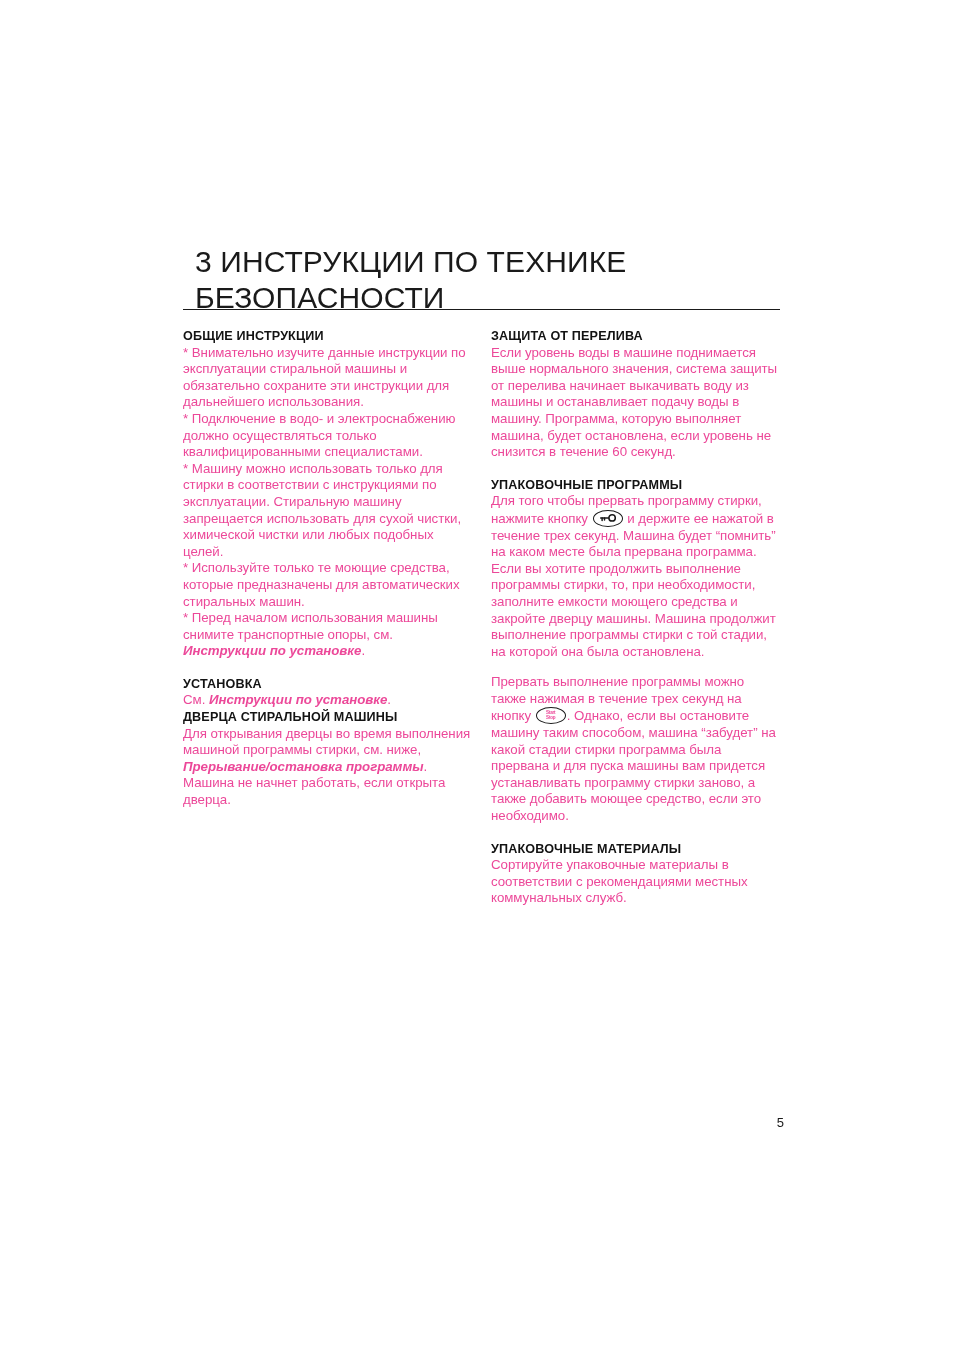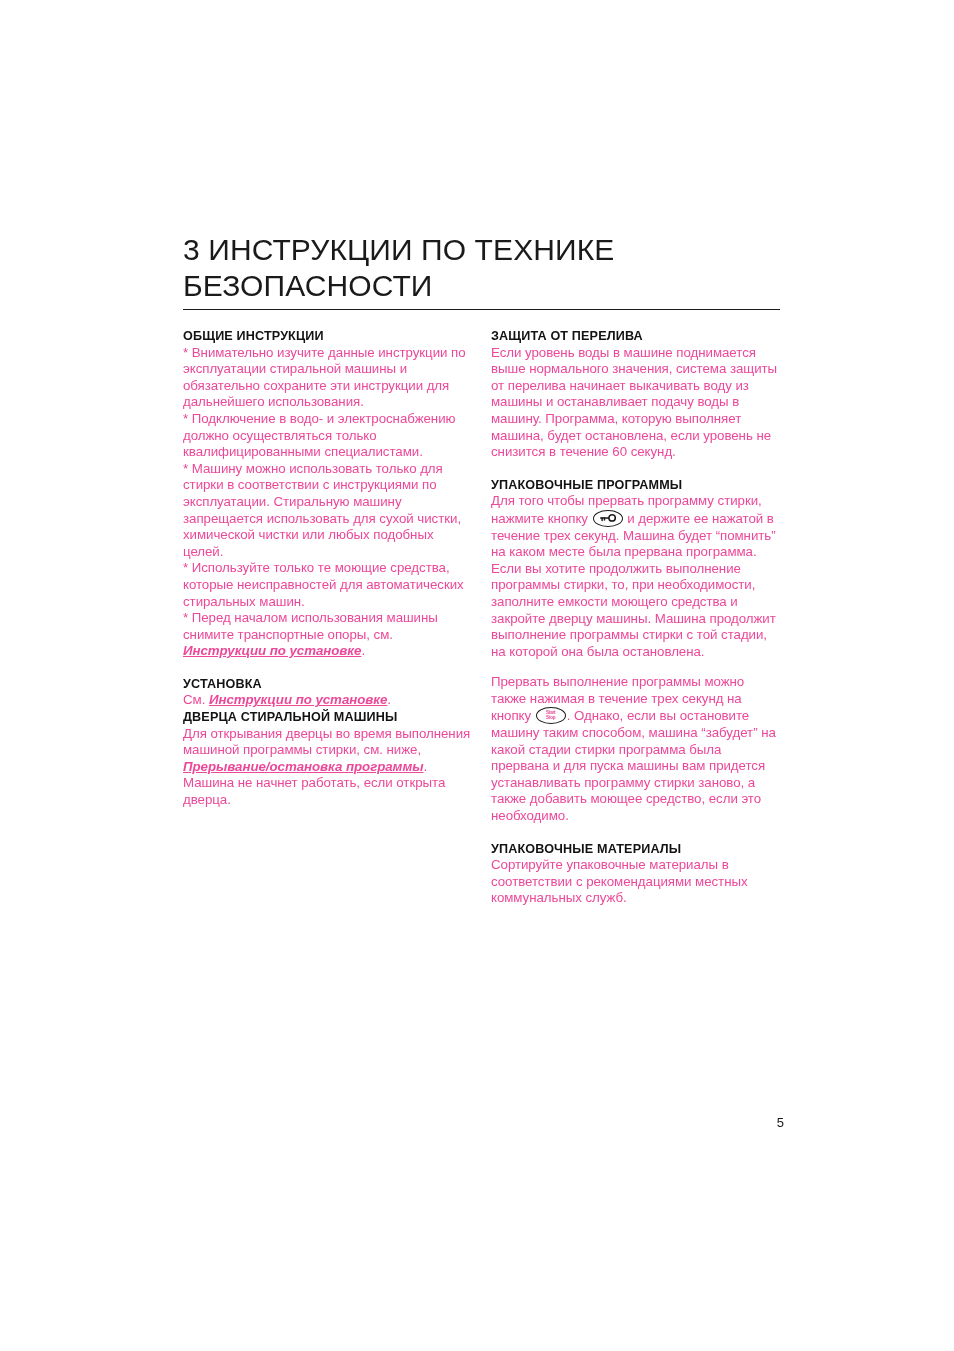--- a/index.html
+++ b/index.html
@@ -29,21 +29,21 @@
     left: 183px;
     top: 232px;
     width: 600px;
   }
   .doc-title {
     font-size: 30px;
     font-weight: 400;
     line-height: 36px;
     letter-spacing: 0.1px;
     color: #1a1a1a;
-    margin: 0;
+    margin: 12px;
     white-space: pre-line;
   }
   .title-rule {
     position: absolute;
     left: 183px;
     top: 309px;
     width: 597px;
     height: 1px;
     background: #1a1a1a;
   }
@@ -85,21 +85,20 @@
     white-space: pre-line;
     letter-spacing: -0.05px;
   }
   .body-text.gap {
     margin-top: 14px;
   }
 
   .bi {
     font-weight: bold;
     font-style: italic;
-    text-decoration: underline;
   }
 
   
   .btn-glyph {
     display: inline-block;
     vertical-align: -4px;
     border: 1.3px solid #1a1a1a;
     border-radius: 50% / 50%;
     width: 28px;
     height: 15px;
@@ -154,21 +153,21 @@
   <div class="title-rule"></div>
 
   <div class="columns">
 
     <div class="column">
 
       <h2 class="sec-head tight">ОБЩИЕ ИНСТРУКЦИИ</h2>
       <p class="body-text">* Внимательно изучите данные инструкции по эксплуатации стиральной машины и обязательно сохраните эти инструкции для дальнейшего использования.</p>
       <p class="body-text">* Подключение в водо- и электроснабжению должно осуществляться только квалифицированными специалистами.</p>
       <p class="body-text">* Машину можно использовать только для стирки в соответствии с инструкциями по эксплуатации. Стиральную машину запрещается использовать для сухой чистки, химической чистки или любых подобных целей.</p>
-      <p class="body-text">* Используйте только те моющие средства, которые неисправностей для автоматических стиральных машин.</p>
+      <p class="body-text">* Используйте только те моющие средства, которые предназначены для автоматических стиральных машин.</p>
       <p class="body-text"><span>* Перед началом использования машины снимите транспортные опоры, см. </span><span class="bi">Инструкции по установке</span><span>.</span></p>
 
       <h2 class="sec-head spaced">УСТАНОВКА</h2>
       <p class="body-text"><span>См.  </span><span class="bi">Инструкции по установке</span><span>.</span></p>
 
       <h2 class="sec-head tight">ДВЕРЦА СТИРАЛЬНОЙ МАШИНЫ</h2>
       <p class="body-text"><span>Для открывания дверцы во время выполнения машиной программы стирки, см. ниже, </span><span class="bi">Прерывание/остановка программы</span><span>.</span></p>
       <p class="body-text">Машина не начнет работать, если открыта дверца.</p>
 
     </div>

